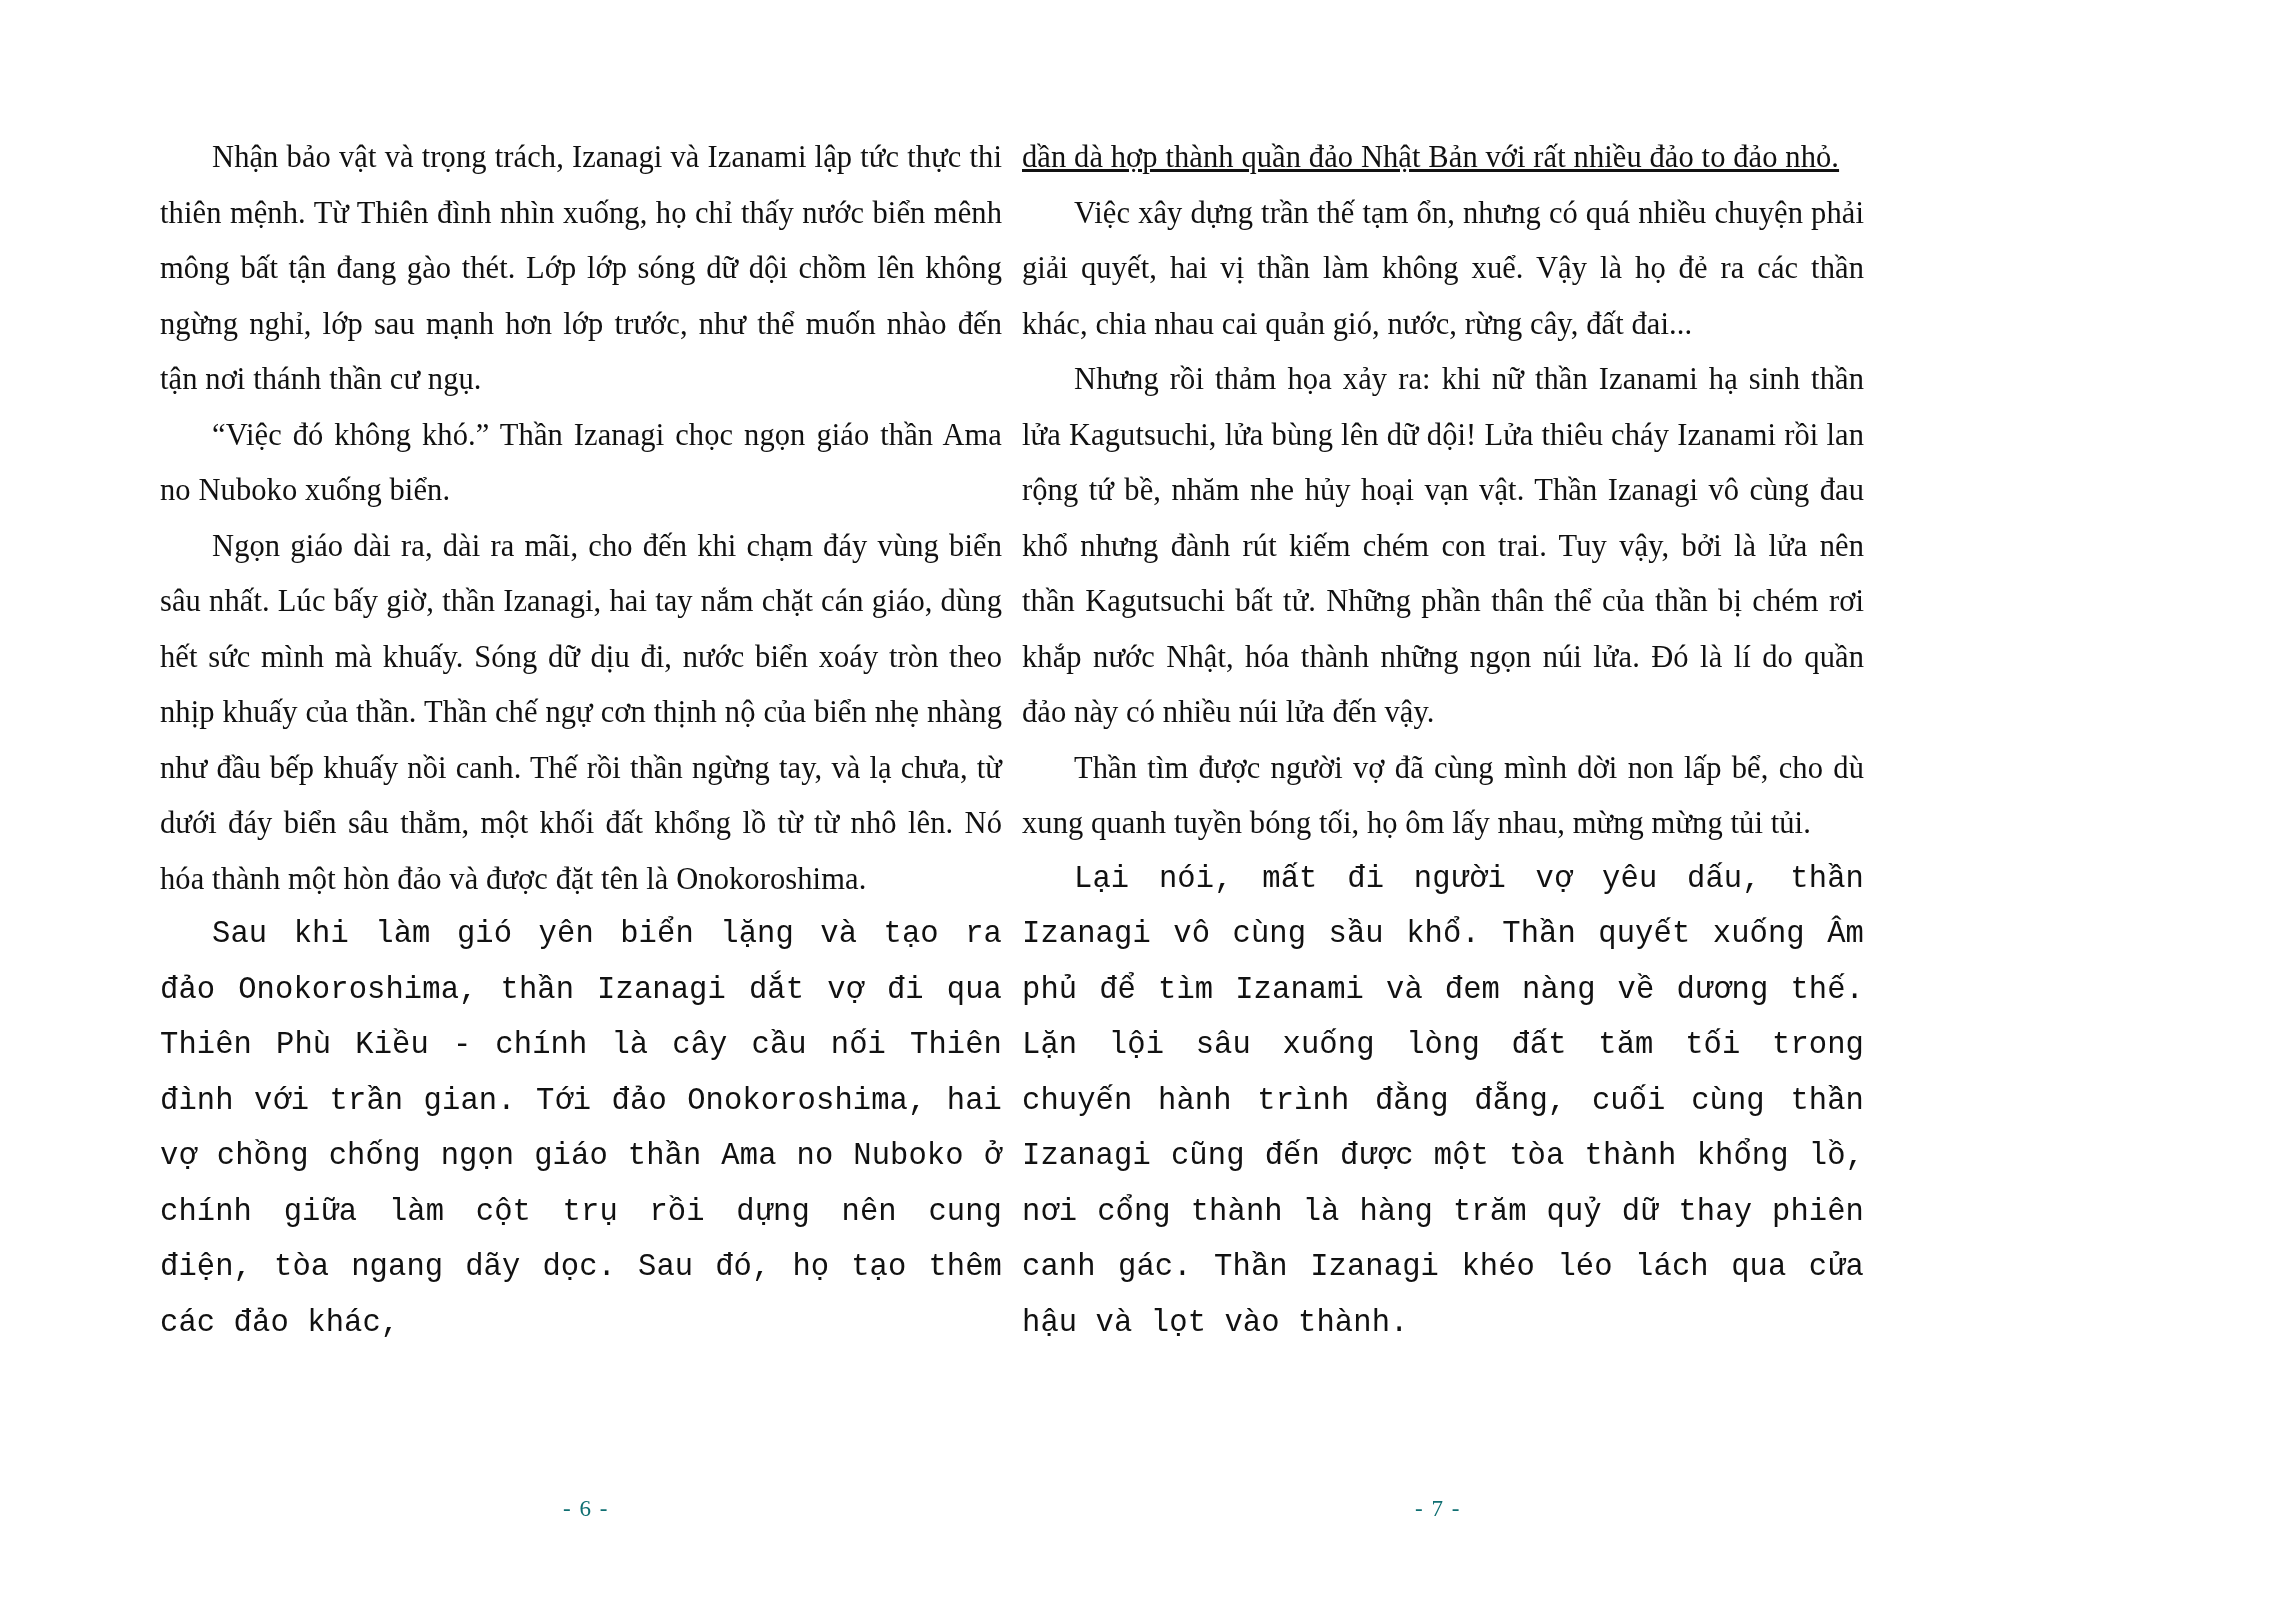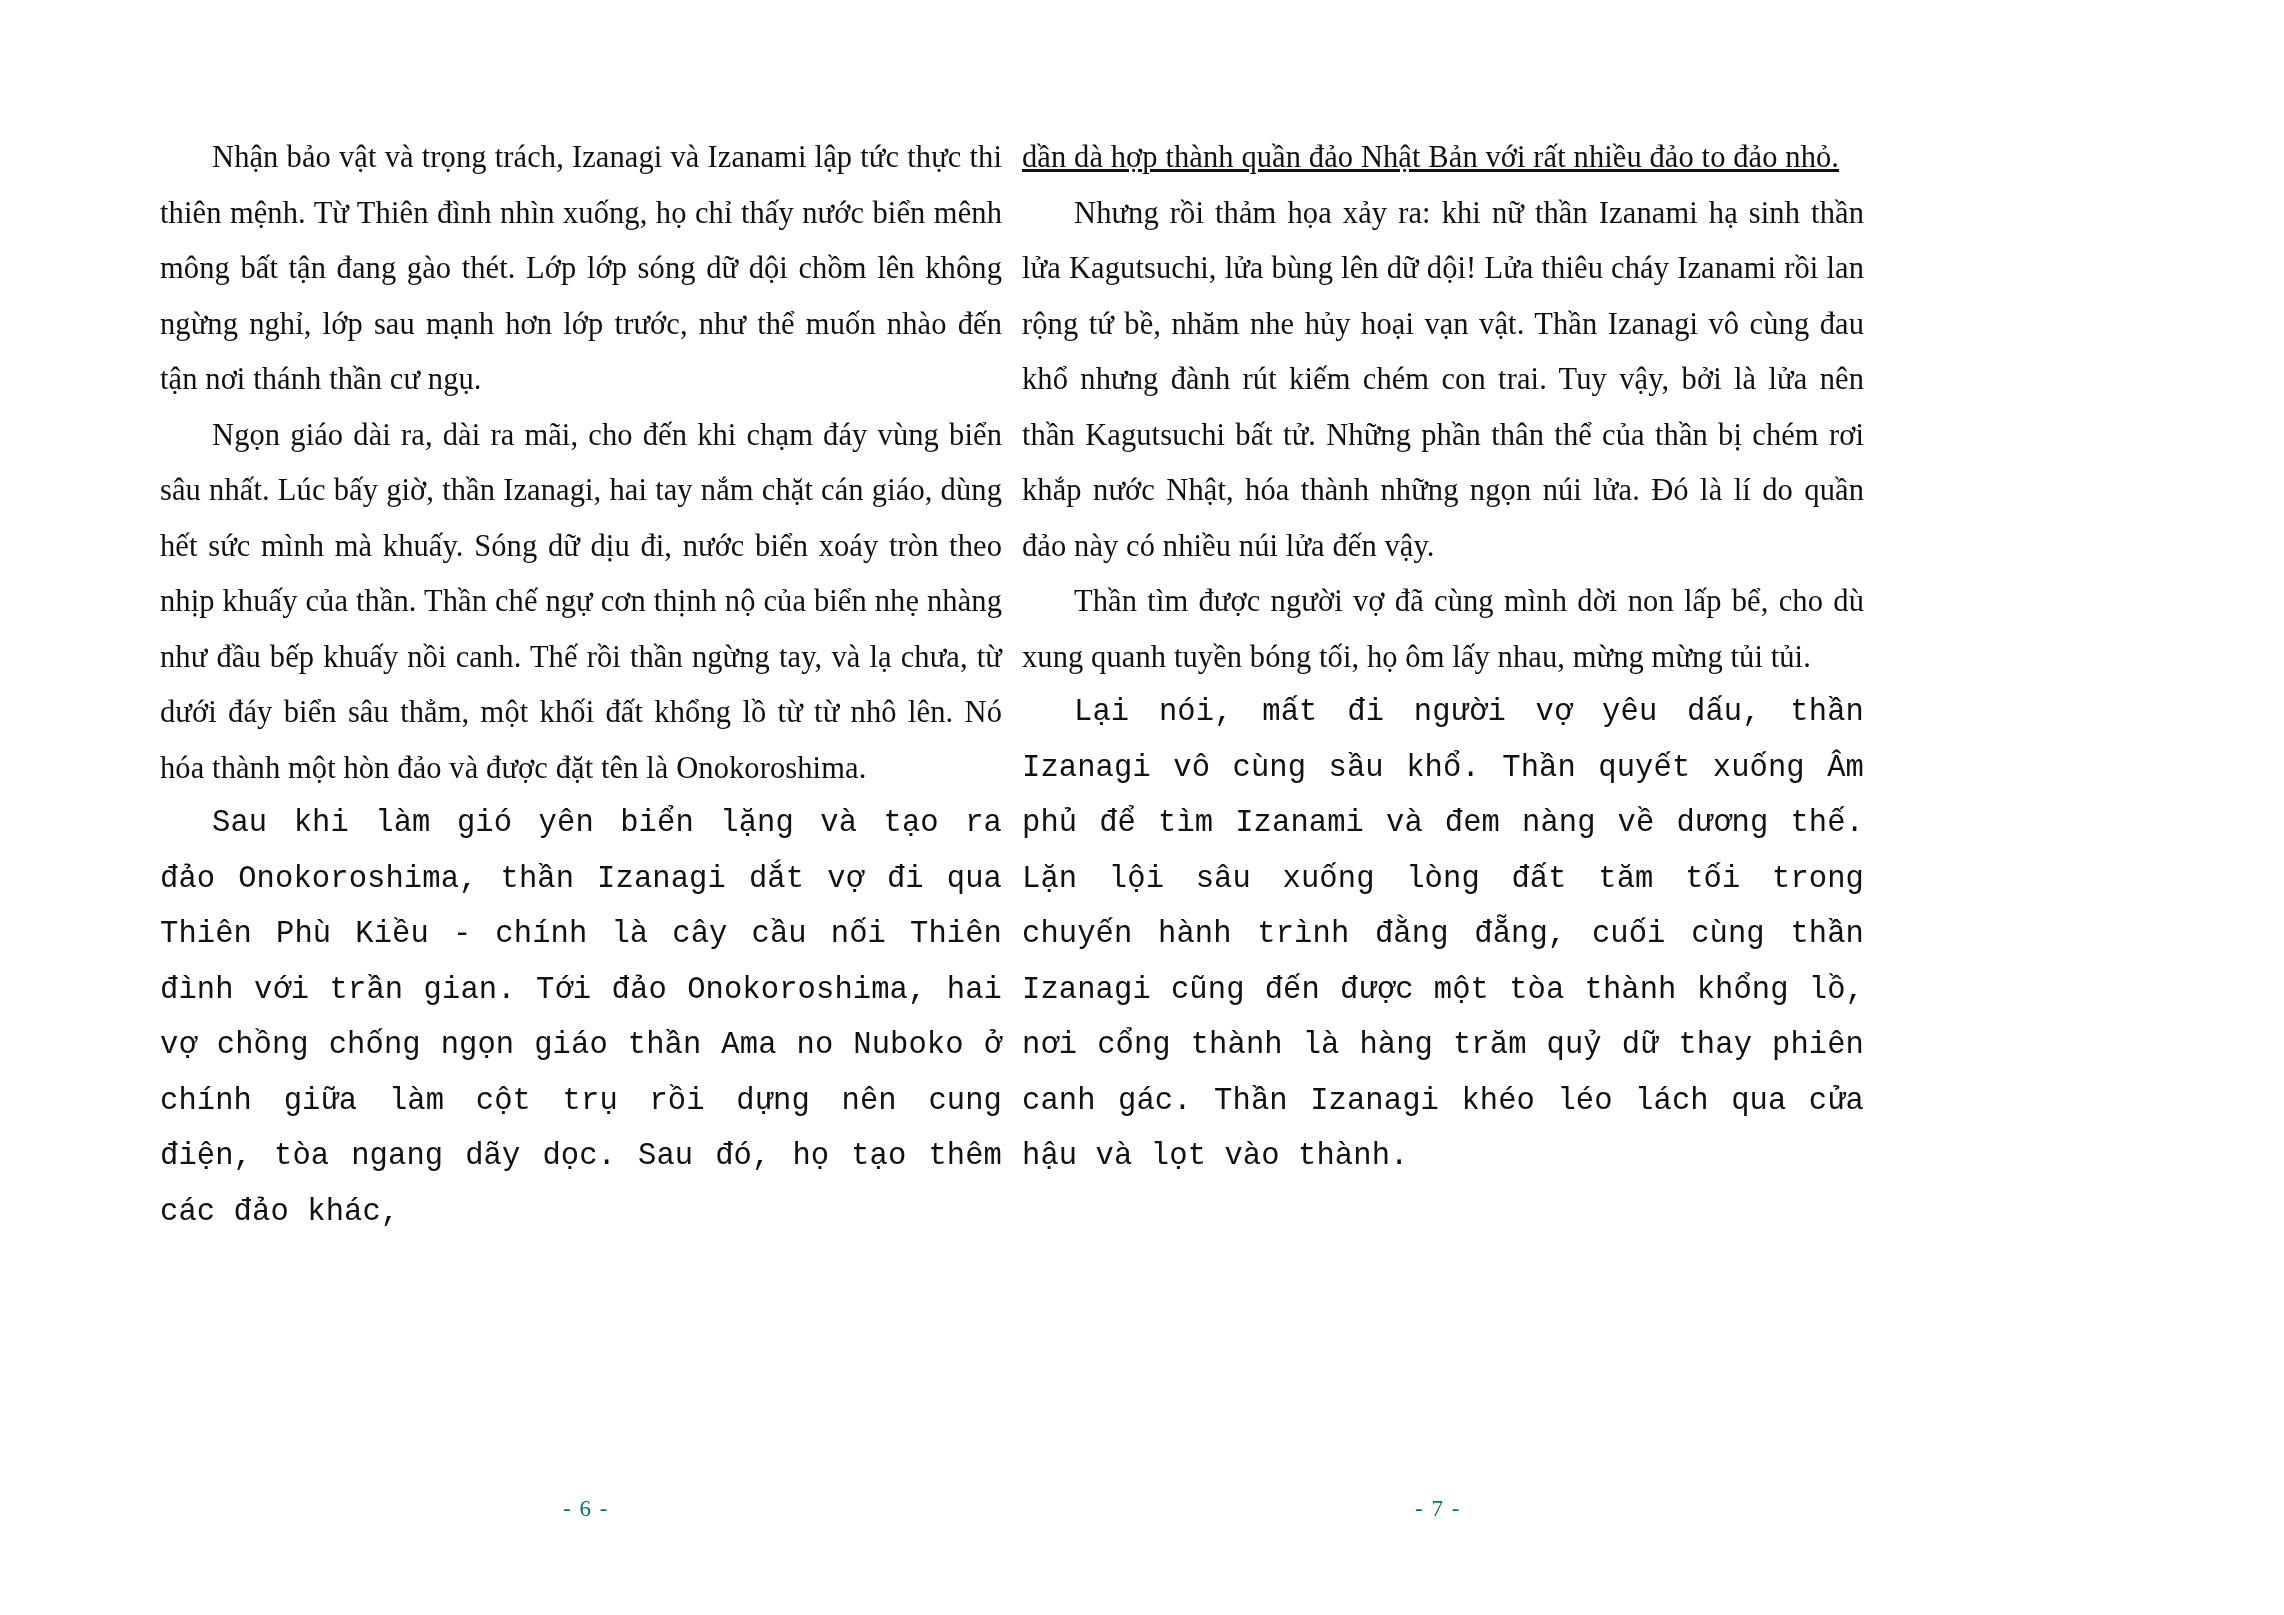--- a/index.html
+++ b/index.html
@@ -64,29 +64,31 @@
   }
 </style>
 </head>
 <body>
 
 <div class="spread">
 
   <div class="page page-left">
     <div class="body-text">
       <p class="para">Nhận bảo vật và trọng trách, Izanagi và Izanami lập tức thực thi thiên mệnh. Từ Thiên đình nhìn xuống, họ chỉ thấy nước biển mênh mông bất tận đang gào thét. Lớp lớp sóng dữ dội chồm lên không ngừng nghỉ, lớp sau mạnh hơn lớp trước, như thể muốn nhào đến tận nơi thánh thần cư ngụ.</p>
+      <p class="para">“Việc đó không khó.” Thần Izanagi chọc ngọn giáo thần Ama no Nuboko xuống biển.</p>
       <p class="para">Ngọn giáo dài ra, dài ra mãi, cho đến khi chạm đáy vùng biển sâu nhất. Lúc bấy giờ, thần Izanagi, hai tay nắm chặt cán giáo, dùng hết sức mình mà khuấy. Sóng dữ dịu đi, nước biển xoáy tròn theo nhịp khuấy của thần. Thần chế ngự cơn thịnh nộ của biển nhẹ nhàng như đầu bếp khuấy nồi canh. Thế rồi thần ngừng tay, và lạ chưa, từ dưới đáy biển sâu thẳm, một khối đất khổng lồ từ từ nhô lên. Nó hóa thành một hòn đảo và được đặt tên là Onokoroshima.</p>
       <p class="para">Sau khi làm gió yên biển lặng và tạo ra đảo Onokoroshima, thần Izanagi dắt vợ đi qua Thiên Phù Kiều - chính là cây cầu nối Thiên đình với trần gian. Tới đảo Onokoroshima, hai vợ chồng chống ngọn giáo thần Ama no Nuboko ở chính giữa làm cột trụ rồi dựng nên cung điện, tòa ngang dãy dọc. Sau đó, họ tạo thêm các đảo khác,</p>
     </div>
     <div class="folio">- 6 -</div>
   </div>
 
   <div class="page page-right">
     <div class="body-text">
       <p class="para" style="text-indent:0;text-decoration:underline;">dần dà hợp thành quần đảo Nhật Bản với rất nhiều đảo to đảo nhỏ.</p>
+      <p class="para">Việc xây dựng trần thế tạm ổn, nhưng có quá nhiều chuyện phải giải quyết, hai vị thần làm không xuể. Vậy là họ đẻ ra các thần khác, chia nhau cai quản gió, nước, rừng cây, đất đai...</p>
       <p class="para">Nhưng rồi thảm họa xảy ra: khi nữ thần Izanami hạ sinh thần lửa Kagutsuchi, lửa bùng lên dữ dội! Lửa thiêu cháy Izanami rồi lan rộng tứ bề, nhăm nhe hủy hoại vạn vật. Thần Izanagi vô cùng đau khổ nhưng đành rút kiếm chém con trai. Tuy vậy, bởi là lửa nên thần Kagutsuchi bất tử. Những phần thân thể của thần bị chém rơi khắp nước Nhật, hóa thành những ngọn núi lửa. Đó là lí do quần đảo này có nhiều núi lửa đến vậy.</p>
       <p class="para">Thần tìm được người vợ đã cùng mình dời non lấp bể, cho dù xung quanh tuyền bóng tối, họ ôm lấy nhau, mừng mừng tủi tủi.</p>
       <p class="para">Lại nói, mất đi người vợ yêu dấu, thần Izanagi vô cùng sầu khổ. Thần quyết xuống Âm phủ để tìm Izanami và đem nàng về dương thế. Lặn lội sâu xuống lòng đất tăm tối trong chuyến hành trình đằng đẵng, cuối cùng thần Izanagi cũng đến được một tòa thành khổng lồ, nơi cổng thành là hàng trăm quỷ dữ thay phiên canh gác. Thần Izanagi khéo léo lách qua cửa hậu và lọt vào thành.</p>
     </div>
     <div class="folio">- 7 -</div>
   </div>
 
 </div>
 
 </body></html>

